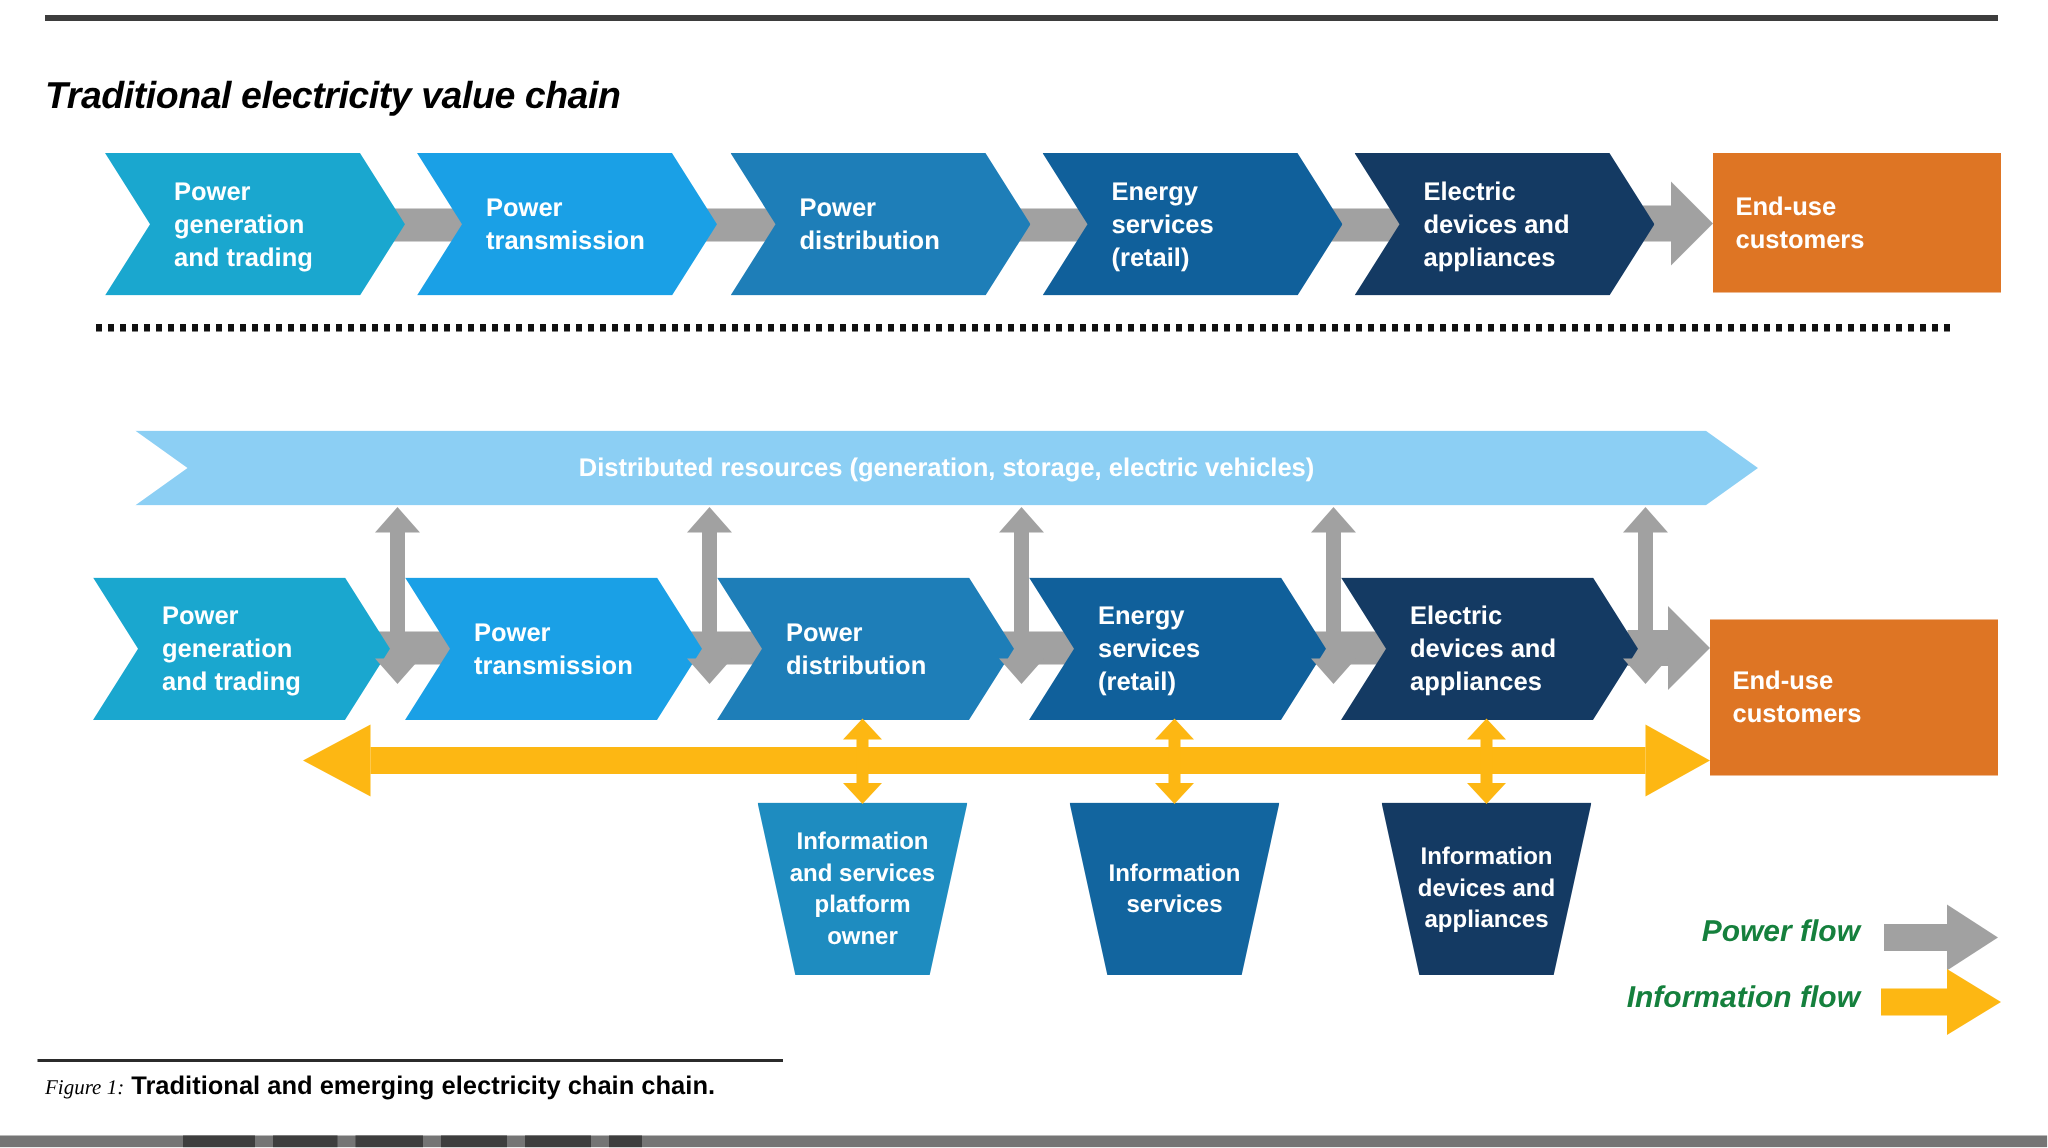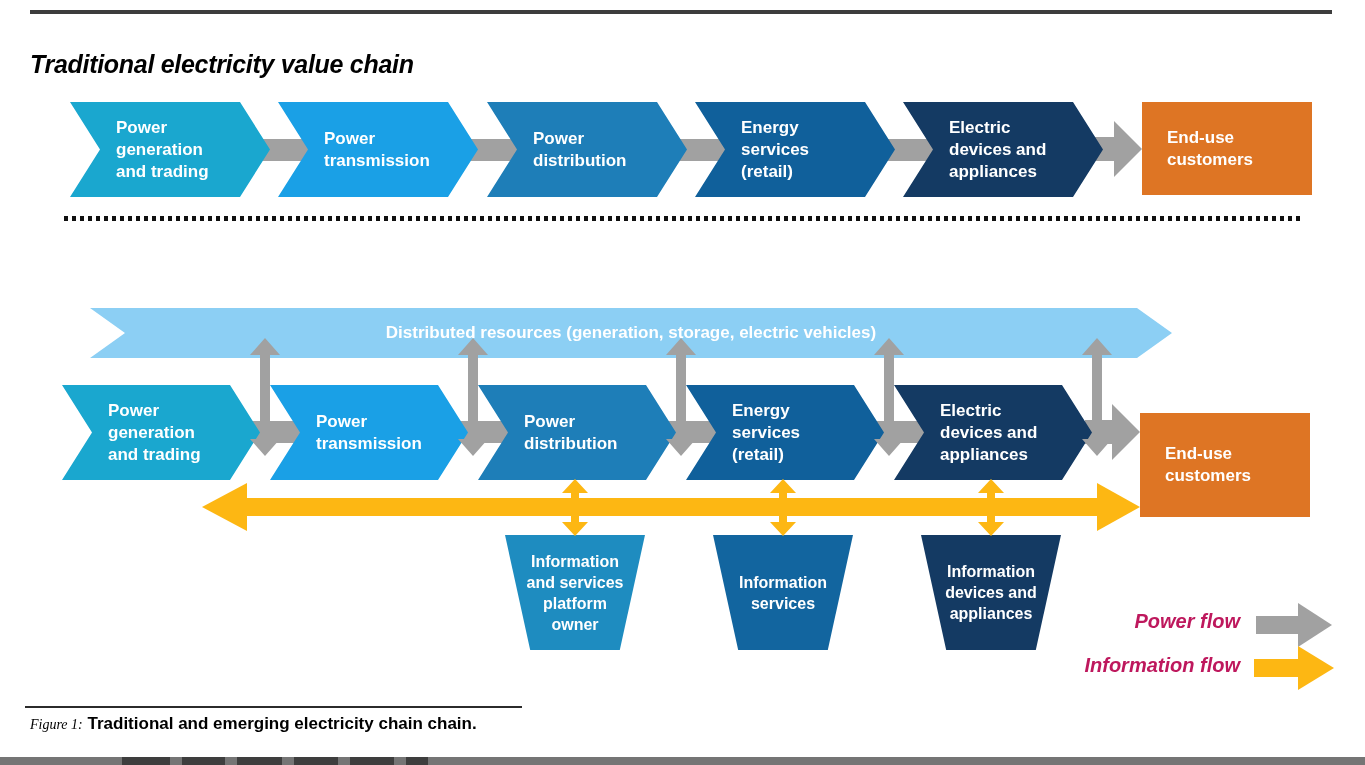--- a/index.html
+++ b/index.html
@@ -14,39 +14,39 @@
                  font-size:25px;color:#000;letter-spacing:-0.3px;}
   #title-trad{top:50px;} #title-emerg{top:243px;}
 
   .chev{position:absolute;height:95px;box-sizing:border-box;display:flex;align-items:center;
         padding-left:46px;color:#fff;font-weight:bold;font-size:17px;line-height:22px;
         clip-path:polygon(0 0,calc(100% - 30px) 0,100% 50%,calc(100% - 30px) 100%,0 100%,30px 50%);}
   .lbl{white-space:pre-line;}
   .trad-row .chev{top:102px;}
   .emerg-row .chev{top:385px;}
 
-  .endbox{position:absolute;width:170px;box-sizing:border-box;display:flex;align-items:center;
-          padding-left:25px;color:#fff;font-weight:bold;font-size:17px;line-height:22px;}
+  .endbox{position:absolute;width:192px;box-sizing:border-box;display:flex;align-items:center;
+          padding-left:15px;color:#fff;font-weight:bold;font-size:17px;line-height:22px;}
   #endbox-trad{left:1142px;top:102px;height:93px;}
   #endbox-emerg{left:1140px;top:413px;height:104px;}
 
   .dotted-rule{position:absolute;left:64px;top:216px;width:1240px;height:5px;
       background:repeating-linear-gradient(90deg,#101010 0 4px,transparent 4px 8px);}
 
   .band{position:absolute;left:90px;top:287px;width:1082px;height:50px;display:flex;
         align-items:center;justify-content:center;color:#fff;font-weight:bold;font-size:17px;
-        clip-path:polygon(0 0,calc(100% - 35px) 0,100% 50%,calc(100% - 35px) 100%,0 100%,35px 50%);margin-top:21px;}
+        clip-path:polygon(0 0,calc(100% - 35px) 0,100% 50%,calc(100% - 35px) 100%,0 100%,35px 50%);}
 
   .trap{position:absolute;top:535px;width:140px;height:115px;display:flex;align-items:center;
         justify-content:center;text-align:center;color:#fff;font-weight:bold;font-size:16px;
         line-height:21px;clip-path:polygon(0 0,100% 0,82% 100%,18% 100%);}
   #trap-platform{left:505px;} #trap-services{left:713px;} #trap-devices{left:921px;}
 
   .legend-label{position:absolute;text-align:right;font-style:italic;font-weight:bold;
-                font-size:20px;color:#be185d;}
+                font-size:20px;color:#15803d;}
   #legend-power{left:1040px;width:200px;top:610px;}
   #legend-info{left:1020px;width:220px;top:654px;}
 
   .source-line{position:absolute;left:30px;top:676px;font-size:15px;color:#1c1c1c;}
   .caption-rule{position:absolute;left:25px;top:706px;width:497px;height:2px;background:#2b2b2b;}
   .caption{position:absolute;left:30px;top:714px;font-size:17px;color:#000;}
   .caption .fig{font-family:"Liberation Serif",serif;font-style:italic;font-size:14px;}
   .caption .cap-text{font-weight:bold;}
 
   .bottom-bar{position:absolute;left:0;top:757px;width:1365px;height:8px;background:#757575;}

